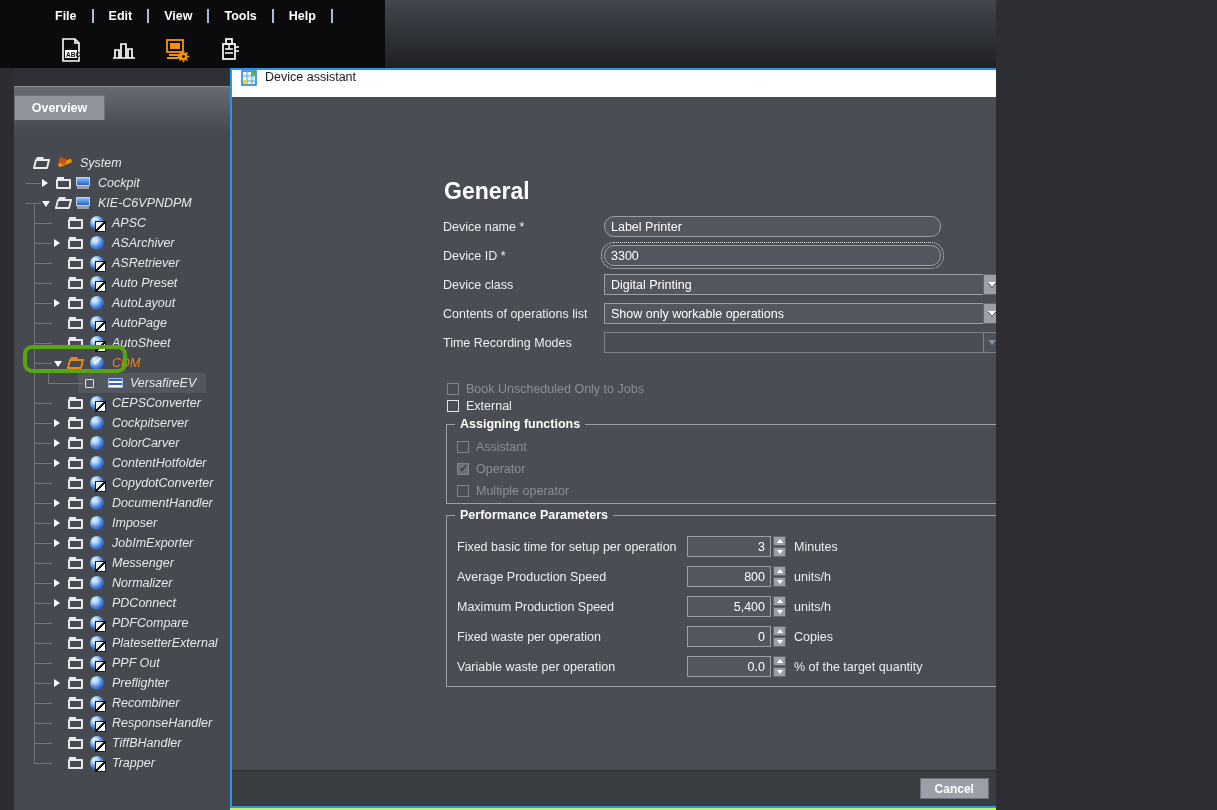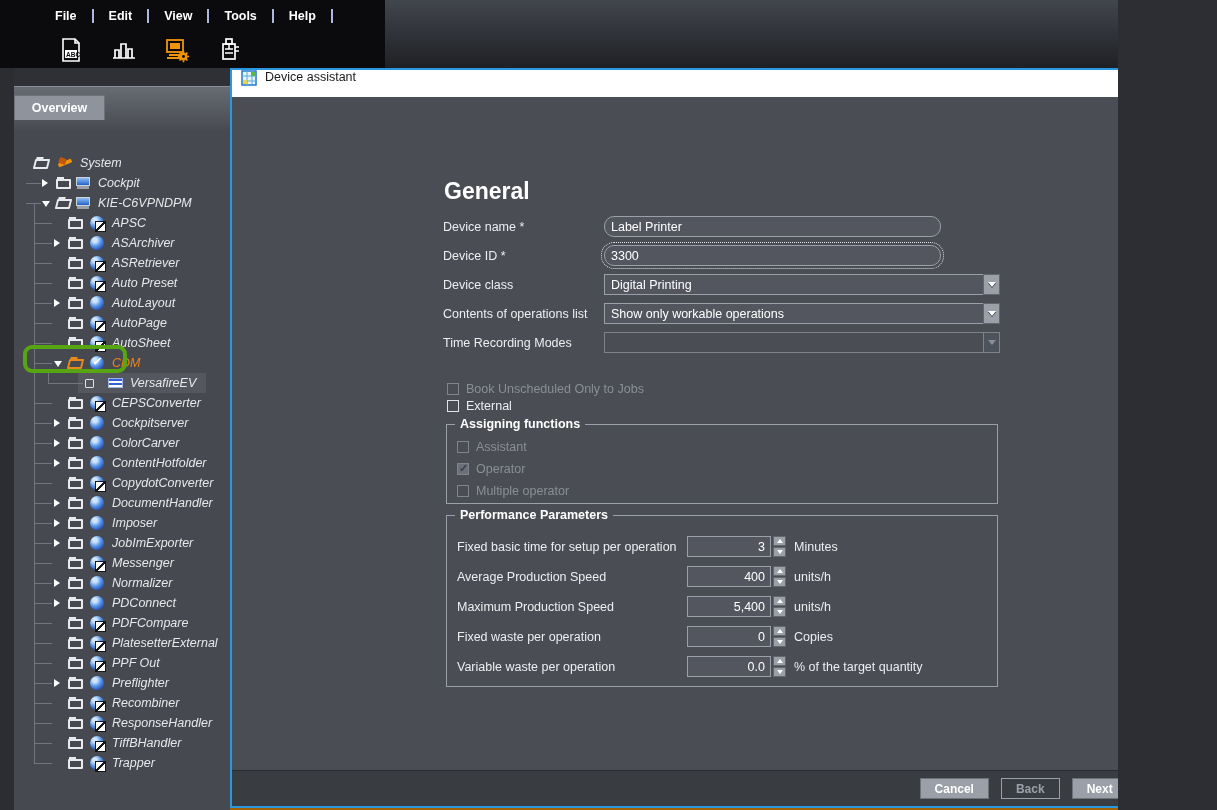--- a/index.html
+++ b/index.html
@@ -1,17 +1,17 @@
 <!DOCTYPE html>
 <html><head>
 <meta charset="utf-8">
 <style>
   * { margin:0; padding:0; box-sizing:border-box; }
   html,body { width:1217px; height:810px; background:#2c2e33; font-family:"Liberation Sans",sans-serif; }
-  .app { position:relative; width:1118px; height:810px; overflow:hidden; background:#a16207; }
+  .app { position:relative; width:996px; height:810px; overflow:hidden; background:#bef264; }
 
   
   .topbar { position:absolute; left:0; top:0; width:1217px; height:68px;
             background:linear-gradient(#42464d,#1e2024); }
   .menubar-panel { position:absolute; left:0; top:0; width:385px; height:68px; background:#0b0b0d; }
   .menu { position:absolute; left:55px; top:9px; display:flex; align-items:center; }
   .menu-item { color:#fff; font-size:12.5px; font-weight:bold; margin-right:15px; cursor:default; }
   .menu-sep { width:2px; height:14px; background:#aeb9e0; margin-right:15px; }
   .toolbar { position:absolute; left:58px; top:36px; display:flex; gap:27px; align-items:center; }
   .tool-btn { width:26px; height:27px; display:flex; align-items:center; justify-content:center; }
@@ -497,21 +497,21 @@
             <span class="plabel">Fixed basic time for setup per operation</span>
             <span class="spinbox">3</span>
             <span class="spinner">
               <span class="spin-btn spin-up"></span>
               <span class="spin-btn spin-down"></span>
             </span>
             <span class="punit">Minutes</span>
           </div>
           <div class="prow" style="--i: 1;">
             <span class="plabel">Average Production Speed</span>
-            <span class="spinbox">400</span>
+            <span class="spinbox">800</span>
             <span class="spinner">
               <span class="spin-btn spin-up"></span>
               <span class="spin-btn spin-down"></span>
             </span>
             <span class="punit">units/h</span>
           </div>
           <div class="prow" style="--i: 2;">
             <span class="plabel">Maximum Production Speed</span>
             <span class="spinbox">5,400</span>
             <span class="spinner">

